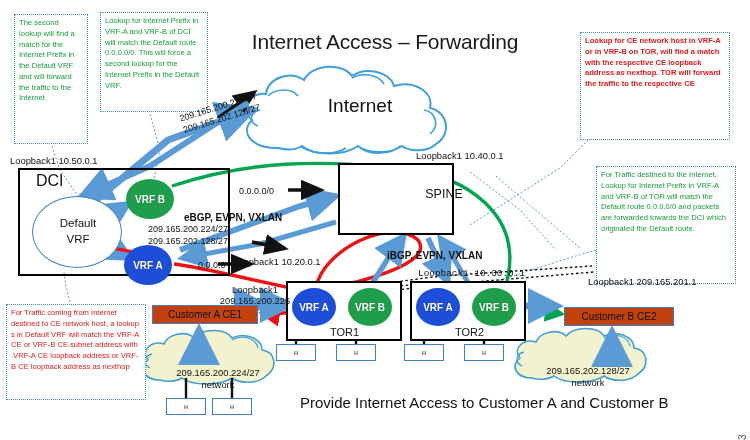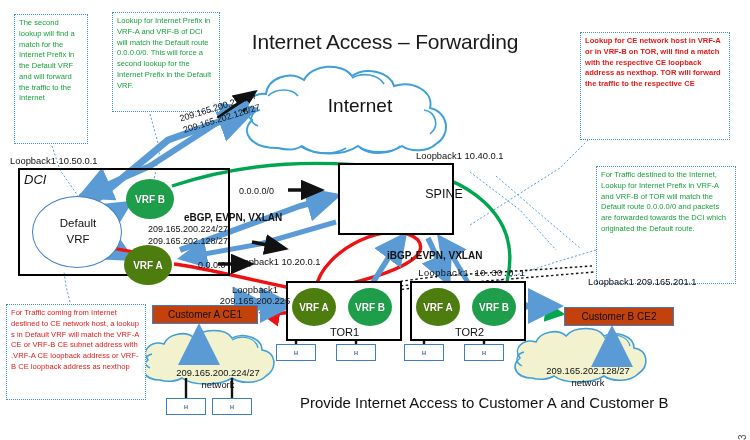--- a/index.html
+++ b/index.html
@@ -48,42 +48,42 @@
     padding: 3px 4px;
     font-size: 7.6px;
     line-height: 1.42;
     background: rgba(255,255,255,0.88);
     box-sizing: border-box;
   }
   .callout.green { color: #17a03c; }
   .callout.red   { color: #e01b1b; }
 
   #callout-second-lookup { left: 14px;  top: 14px;  width: 74px;  height: 130px; }
-  #callout-dci-lookup    { left: 112px; top: 12px;  width: 108px; height: 100px; }
+  #callout-dci-lookup    { left: 100px; top: 12px;  width: 108px; height: 100px; }
   #callout-ce-lookup     { left: 580px; top: 32px;  width: 150px; height: 108px; font-weight: bold; }
   #callout-internet-dest { left: 596px; top: 166px; width: 140px; height: 118px; }
   #callout-from-internet { left: 6px;   top: 304px; width: 140px; height: 96px;  }
 
   
   svg.layer {
     position: absolute; left: 0; top: 0;
     width: 750px; height: 440px;
     overflow: visible;
   }
 
   
   #dci-box {
     left: 18px; top: 168px; width: 212px; height: 108px;
     border: 2px solid #000;
     background: transparent;
     box-sizing: border-box;
   }
   #dci-label {
-    left: 24px; top: 172px;
-    font-size: 13px; color: #111; font-style: italic;
+    left: 36px; top: 172px;
+    font-size: 16px; color: #111;
   }
   #default-vrf-ellipse {
     left: 32px; top: 196px; width: 90px; height: 72px;
     border: 1.4px solid #3f7fc0;
     border-radius: 50%;
     background: #fff;
     box-sizing: border-box;
   }
   #default-vrf-label {
     left: 36px; top: 216px; width: 84px;
@@ -96,21 +96,21 @@
     color: #fff;
     font-size: 10px;
     font-weight: bold;
     display: flex;
     align-items: center;
     justify-content: center;
     box-sizing: border-box;
     text-shadow: 0 0 1px rgba(0,0,0,0.35);
   }
   .vrf-green { background: #1e9e4a; }
-  .vrf-red   { background: #4d7c0f; }
+  .vrf-red   { background: #1d4ed8; }
 
   #dci-vrf-b { left: 126px; top: 179px; width: 48px; height: 40px; }
   #dci-vrf-a { left: 124px; top: 245px; width: 48px; height: 40px; }
 
   
   .lb-label {
     font-size: 9.4px; color: #111; white-space: nowrap;
   }
   #lb-dci    { left: 10px;  top: 155px; }
   #lb-spine  { left: 408px; top: 150px; padding-left: 8px; }

